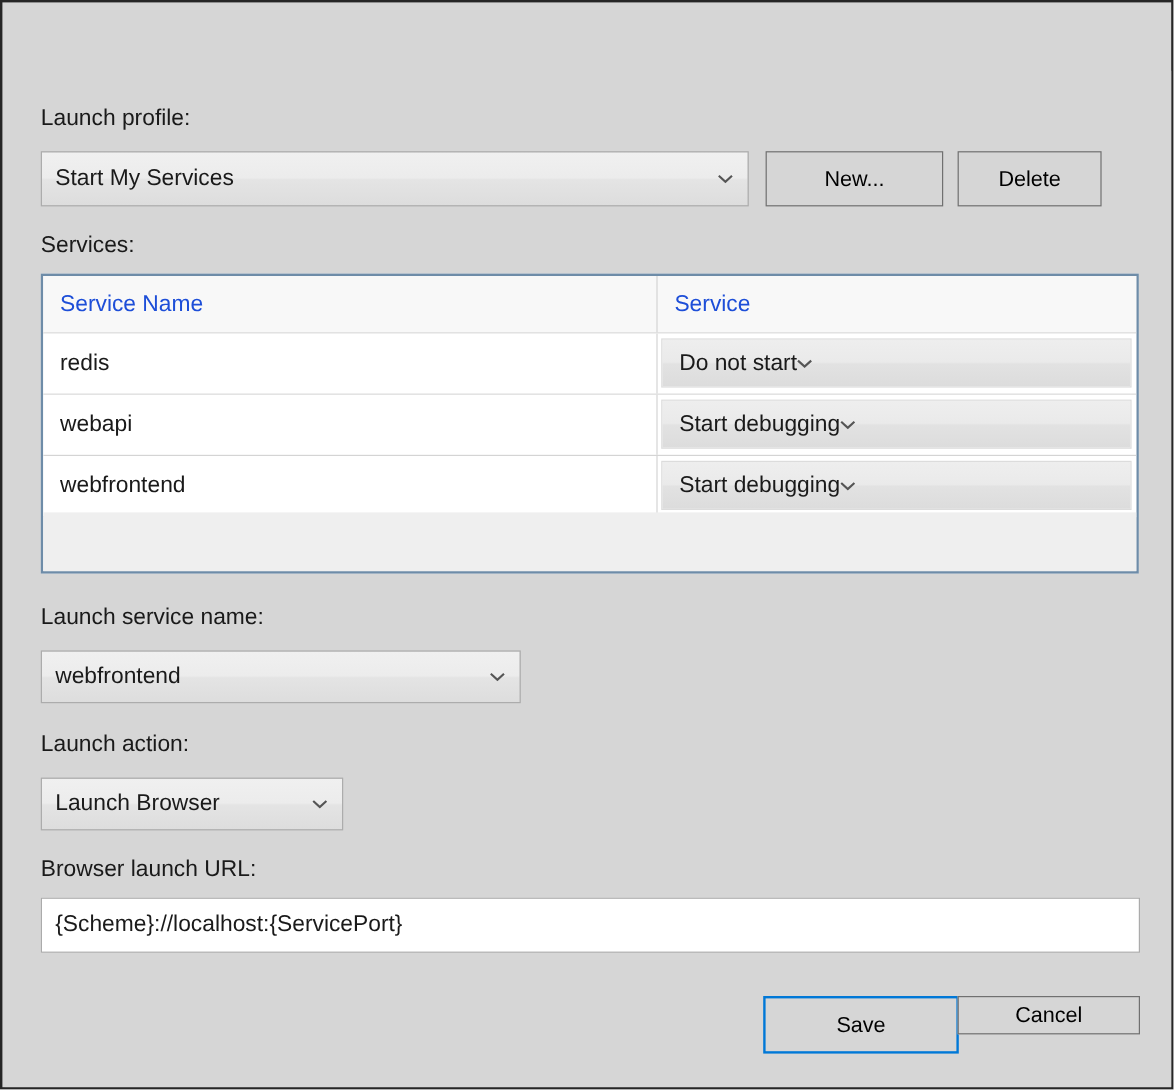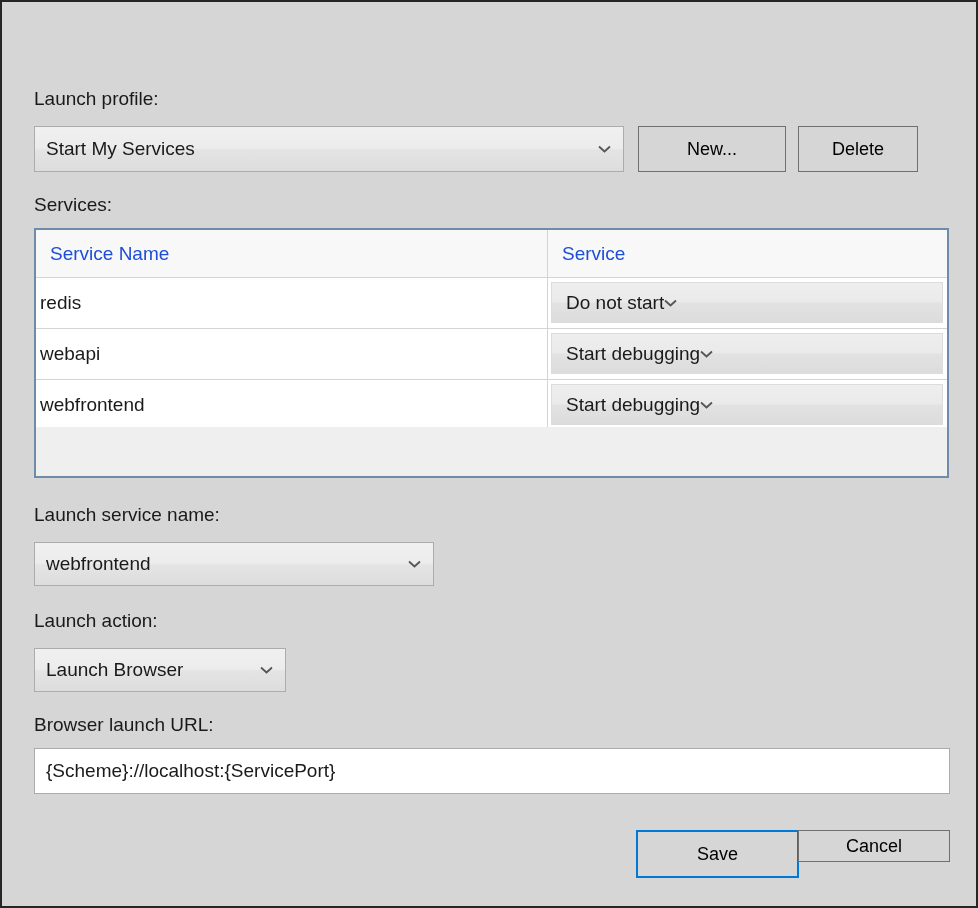--- a/index.html
+++ b/index.html
@@ -160,21 +160,21 @@
     height: 50px;
     background: #ffffff;
     border-bottom: 1px solid #d4d4d4;
   }
   .grid-row .cell-name {
     position: absolute;
     left: 0; top: 0;
     width: 510px;
     height: 50px;
     box-sizing: border-box;
-    padding-left: 4px;
+    padding-left: 14px;
     display: flex;
     align-items: center;
     font-size: 19px;
     color: #1a1a1a;
   }
   .grid-row .cell-action {
     position: absolute;
     left: 511px;
     right: 0;
     top: 0;

